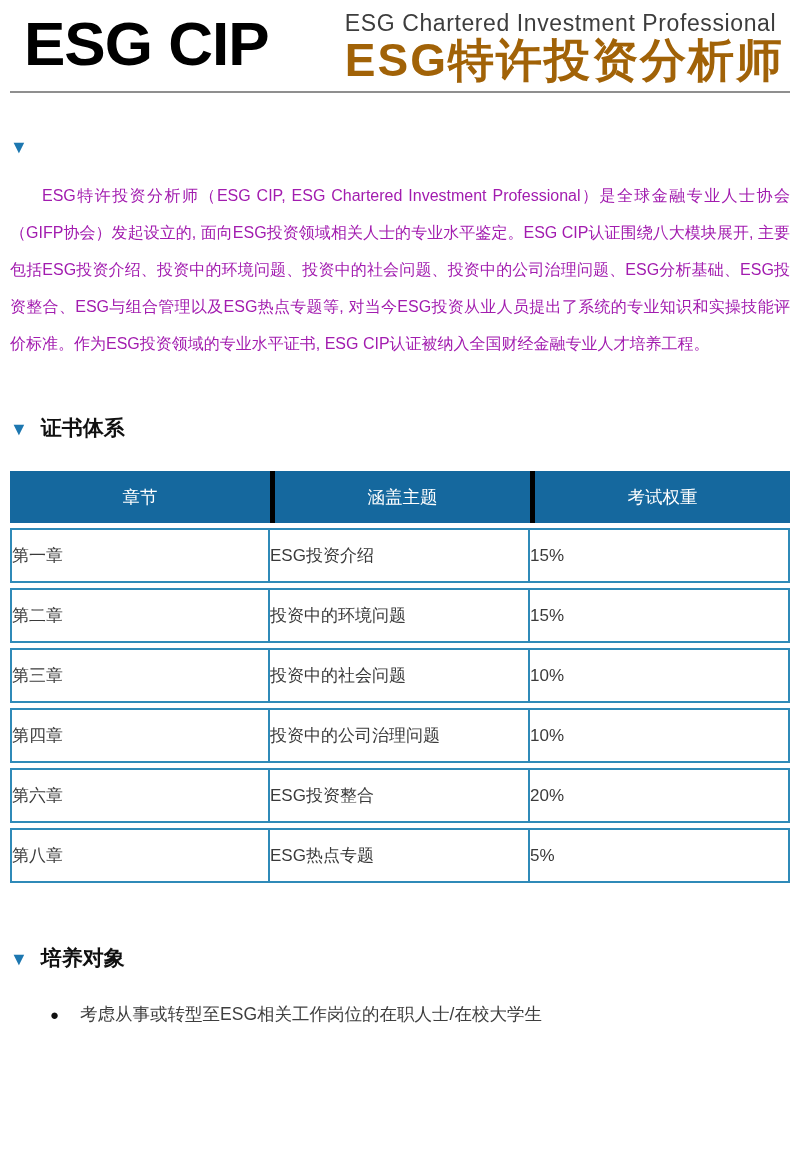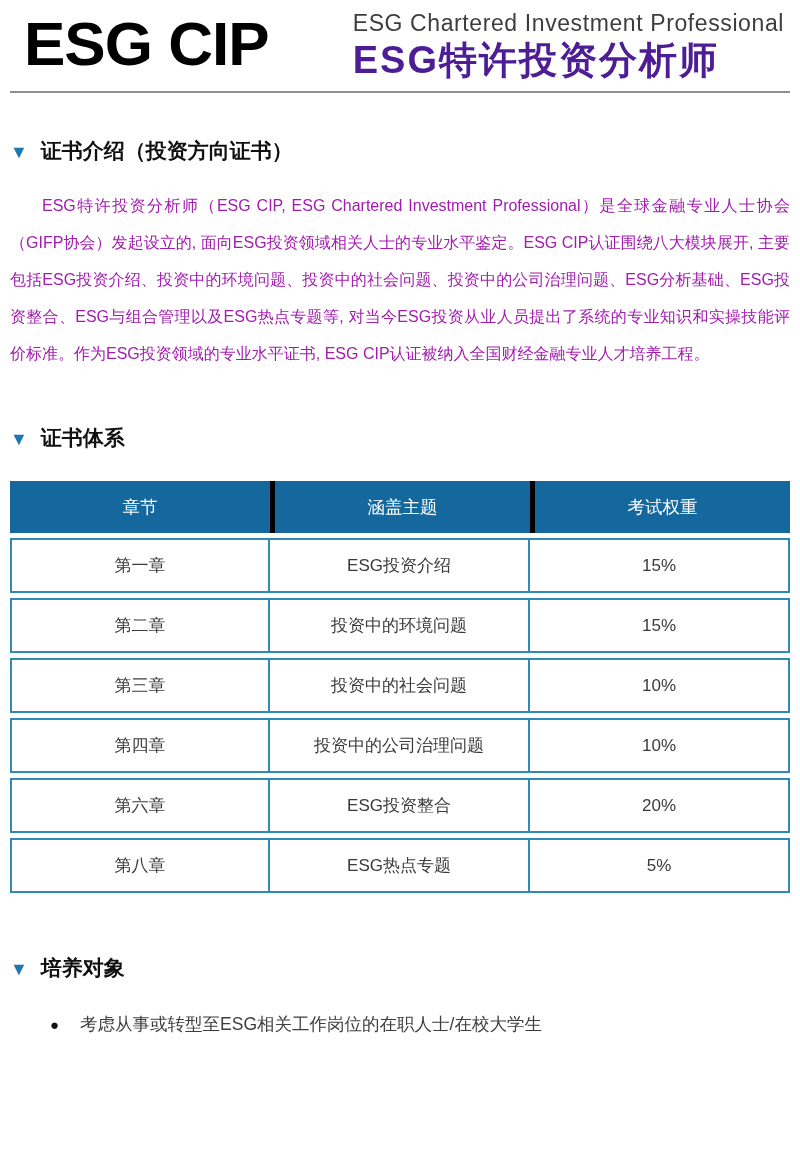--- a/index.html
+++ b/index.html
@@ -29,23 +29,23 @@
   }
   .header-right { padding-top: 2px; }
   .sub-en {
     font-size: 23px;
     font-weight: 400;
     color: #3d3d3d;
     letter-spacing: 0.6px;
     line-height: 27px;
   }
   .sub-cn {
-    font-size: 38px;
+    font-size: 46px;
     font-weight: 700;
-    color: #4c1d95;
+    color: #a16207;
     letter-spacing: 2px;
     line-height: 46px;
   }
   .divider {
     border: none;
     border-top: 2px solid #8f8f8f;
     margin: 8px 0 0;
   }
 
   
@@ -92,21 +92,21 @@
     font-size: 17.5px;
     padding: 14px 0;
     text-align: center;
   }
   .cert-table th + th { border-left: 5px solid #000000; }
   .cert-table td {
     border-top: 2px solid #2f8ab8;
     border-bottom: 2px solid #2f8ab8;
     border-right: 2px solid #2f8ab8;
     padding: 14px 0;
-    text-align: center;
+    text-align: left;
     font-size: 17px;
     color: #3a3a3a;
     background: #fff;
   }
   .cert-table td:first-child { border-left: 2px solid #2f8ab8; }
 
   
   .audience-list {
     list-style: none;
     margin: 26px 0 0 40px;
@@ -138,21 +138,20 @@
     <div class="header-right">
       <div class="sub-en">ESG Chartered Investment Professional</div>
       <div class="sub-cn">ESG特许投资分析师</div>
     </div>
   </div>
   <hr class="divider">
 
   <div class="s-intro">
     <div class="section-title">
       <span class="tri">▼</span>
-      <span>证书介绍（投资方向证书）</span>
     </div>
     <p class="intro-para">ESG特许投资分析师（ESG CIP, ESG Chartered Investment Professional）是全球金融专业人士协会（GIFP协会）发起设立的, 面向ESG投资领域相关人士的专业水平鉴定。ESG CIP认证围绕八大模块展开, 主要包括ESG投资介绍、投资中的环境问题、投资中的社会问题、投资中的公司治理问题、ESG分析基础、ESG投资整合、ESG与组合管理以及ESG热点专题等, 对当今ESG投资从业人员提出了系统的专业知识和实操技能评价标准。作为ESG投资领域的专业水平证书, ESG CIP认证被纳入全国财经金融专业人才培养工程。</p>
   </div>
 
   <div class="s-system">
     <div class="section-title">
       <span class="tri">▼</span>
       <span>证书体系</span>
     </div>
 

